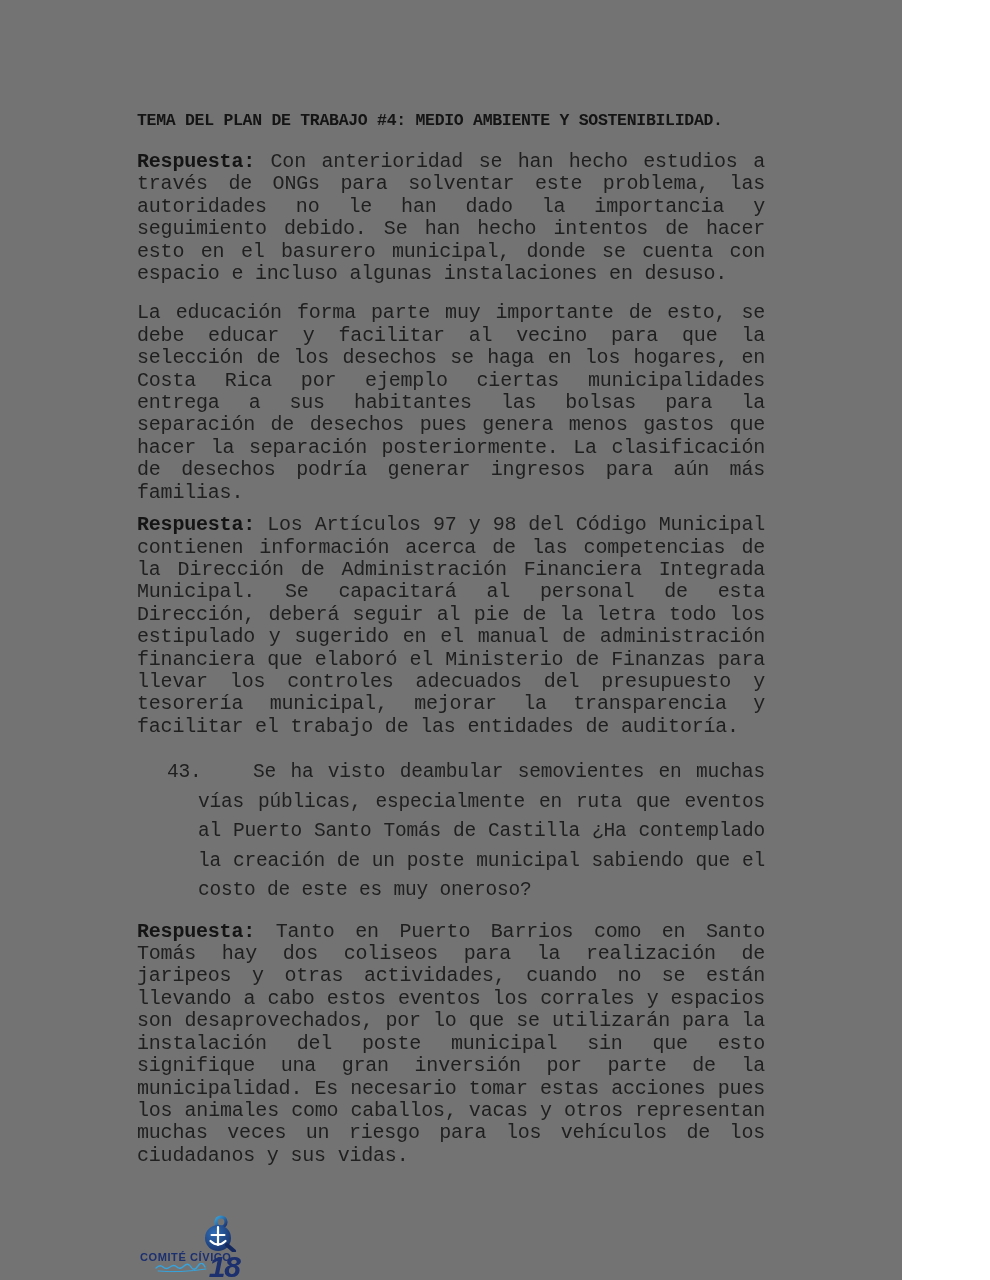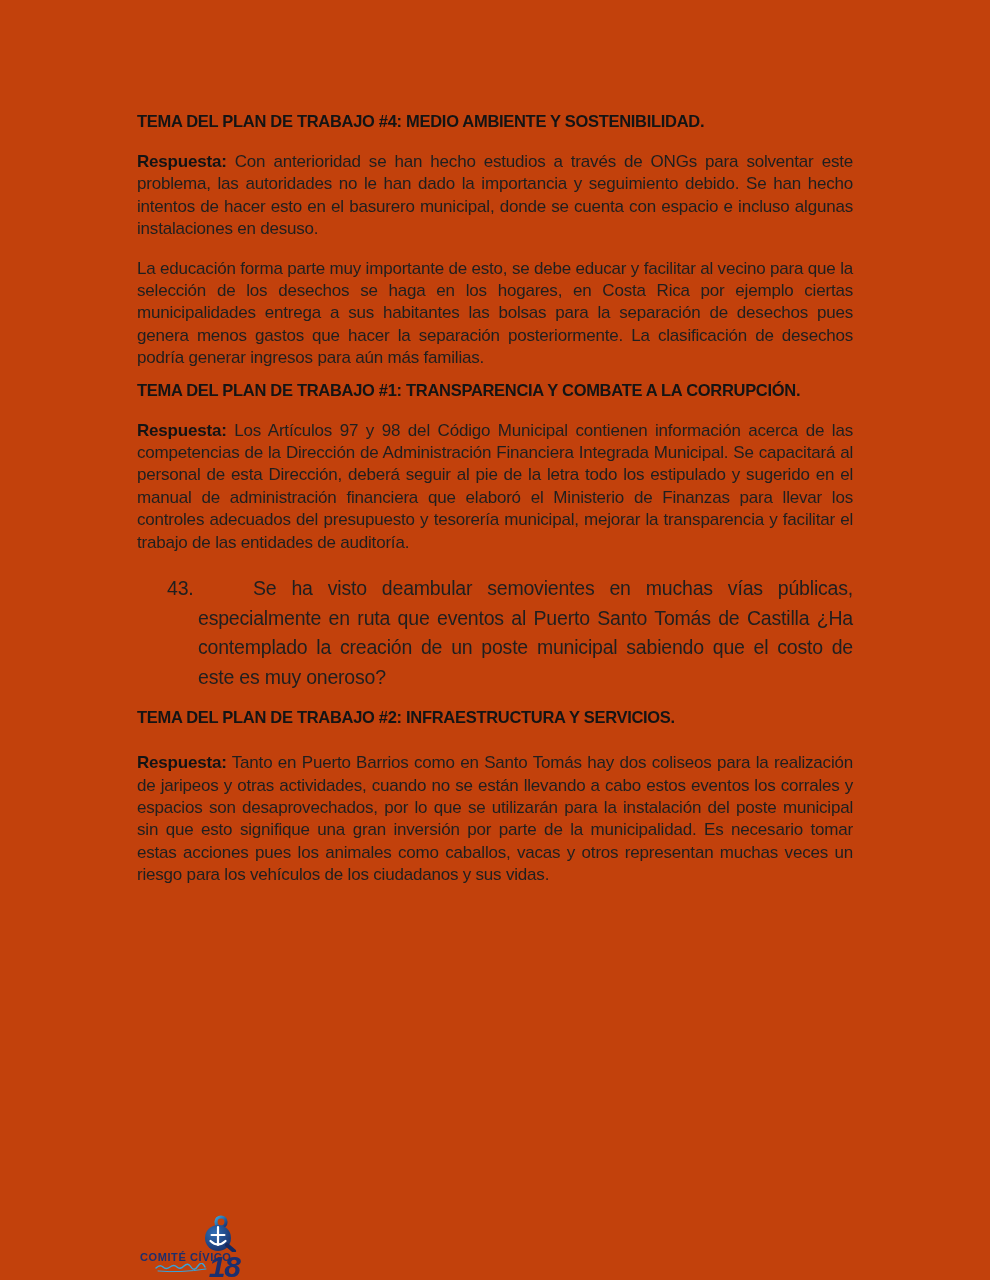--- a/index.html
+++ b/index.html
@@ -2,40 +2,40 @@
 <html><head>
 <meta charset="utf-8">
 <style>
   * { margin: 0; padding: 0; box-sizing: border-box; }
   html, body { background: #ffffff; }
   body { width: 990px; height: 1280px; position: relative; overflow: hidden; }
 
   .page {
     position: absolute;
     inset: 0;
-    width: 990px;
+    width: 902px;
     height: 1280px;
-    background: #c2410c;
-    font-family: Liberation Sans, sans-serif;
+    background: #737373;
+    font-family: Liberation Mono, monospace;
     color: #1f1f1f;
     padding: 111px 137px 0 137px;
   }
 
   .heading {
     font-size: 16.5px;
     line-height: 20px;
     font-weight: bold;
     color: #141414;
     letter-spacing: -0.3px;
     margin-bottom: 20px;
     white-space: nowrap;
   }
 
   .para {
-    font-size: 17px;
+    font-size: 20px;
     line-height: 22.4px;
     text-align: justify;
     letter-spacing: -0.2px;
     color: #1f1f1f;
     hyphens: none;
   }
   .para .resp-label { font-weight: bold; color: #141414; }
 
   .mb-p1 { margin-bottom: 17px; }
   .mb-p2 { margin-bottom: 10px; }
@@ -100,30 +100,28 @@
 <div class="page">
 
   <div class="heading">TEMA DEL PLAN DE TRABAJO #4: MEDIO AMBIENTE Y SOSTENIBILIDAD.</div>
 
   <p class="para mb-p1"><span class="resp-label">Respuesta:</span> <span>Con anterioridad se han hecho estudios a través de ONGs para solventar este problema, las autoridades no le han dado la importancia y seguimiento debido. Se han hecho intentos de hacer esto en el basurero municipal, donde se cuenta con espacio e incluso algunas instalaciones en desuso.</span></p>
 
   <p class="para mb-p2">La educación forma parte muy importante de esto, se debe educar y facilitar al vecino para que la selección de los desechos se haga en los hogares, en Costa Rica por ejemplo ciertas municipalidades entrega a sus habitantes las bolsas para la separación de desechos pues genera menos gastos que hacer la separación posteriormente. La clasificación de desechos podría generar ingresos para aún más familias.</p>
 
 
 
-  <div class="heading mb-h2">TEMA DEL PLAN DE TRABAJO #1: TRANSPARENCIA Y COMBATE A LA CORRUPCIÓN.</div>
 
   <p class="para mb-p4"><span class="resp-label">Respuesta:</span> <span>Los Artículos 97 y 98 del Código Municipal contienen información acerca de las competencias de la Dirección de Administración Financiera Integrada Municipal. Se capacitará al personal de esta Dirección, deberá seguir al pie de la letra todo los estipulado y sugerido en el manual de administración financiera que elaboró el Ministerio de Finanzas para llevar los controles adecuados del presupuesto y tesorería municipal, mejorar la transparencia y facilitar el trabajo de las entidades de auditoría.</span></p>
 
   <div class="question mb-q33">
     <span class="qnum">43.</span>
     <span class="qtext">Se ha visto deambular semovientes en muchas vías públicas, especialmente en ruta que eventos al Puerto Santo Tomás de Castilla ¿Ha contemplado la creación de un poste municipal sabiendo que el costo de este es muy oneroso?</span>
   </div>
 
-  <div class="heading mb-h3">TEMA DEL PLAN DE TRABAJO #2: INFRAESTRUCTURA Y SERVICIOS.</div>
 
   <p class="para mb-p5"><span class="resp-label">Respuesta:</span> <span>Tanto en Puerto Barrios como en Santo Tomás hay dos coliseos para la realización de jaripeos y otras actividades, cuando no se están llevando a cabo estos eventos los corrales y espacios son desaprovechados, por lo que se utilizarán para la instalación del poste municipal sin que esto signifique una gran inversión por parte de la municipalidad. Es necesario tomar estas acciones pues los animales como caballos, vacas y otros representan muchas veces un riesgo para los vehículos de los ciudadanos y sus vidas.</span></p>
 
 </div>
 
 <div class="logo">
   <div class="logo-top">
     <span class="logo-mark">
       <svg width="38" height="38" viewBox="0 0 38 38">
         <defs>

